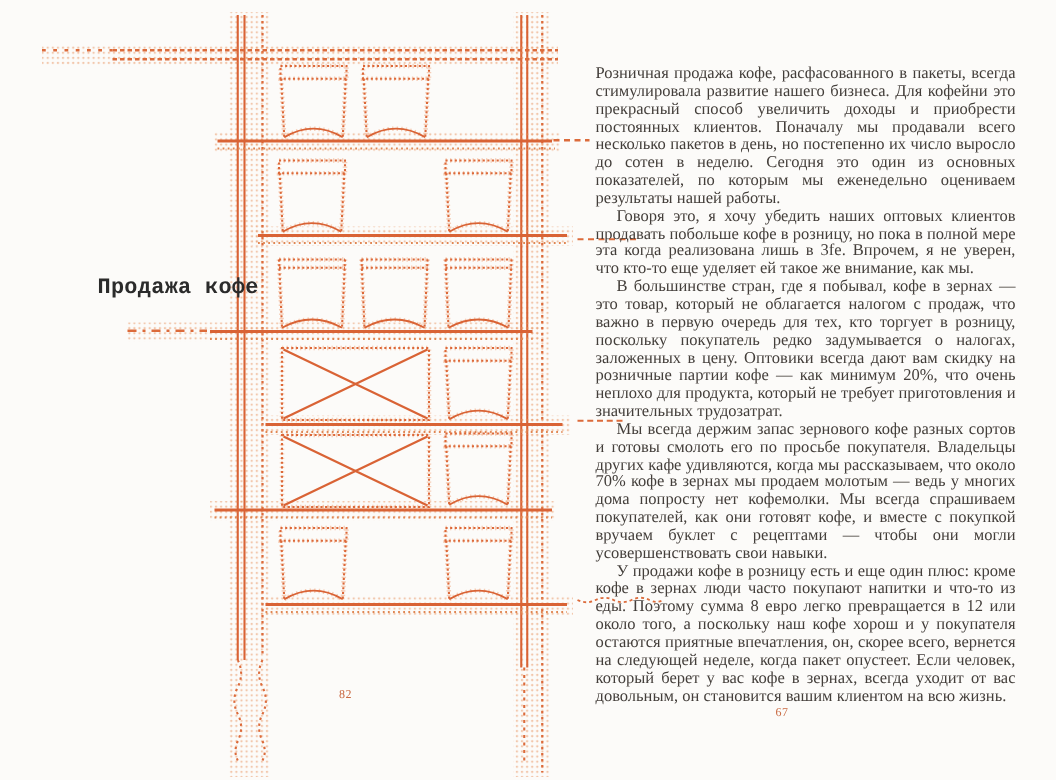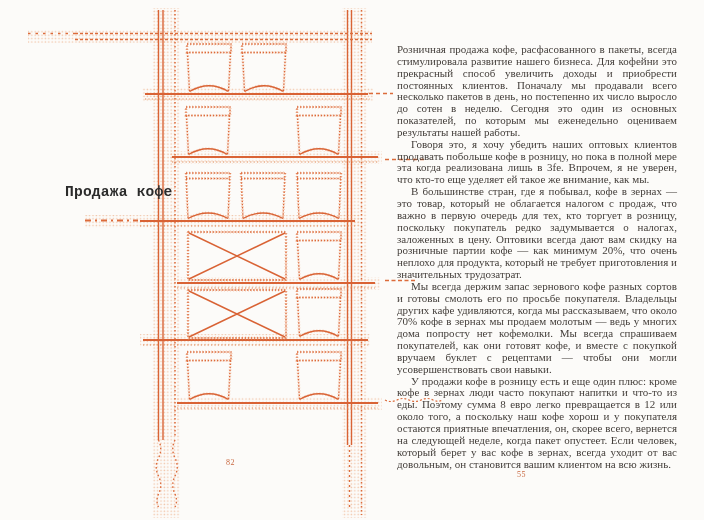--- a/index.html
+++ b/index.html
@@ -145,15 +145,15 @@
   </div>
   <span class="pagenum pn-left">82</span>
 
   <div class="bodytext">
     <p class="first">Розничная продажа кофе, расфасованного в пакеты, всегда стимулировала развитие нашего бизнеса. Для кофейни это прекрасный способ увеличить доходы и приобрести постоянных клиентов. Поначалу мы продавали всего несколько пакетов в день, но постепенно их число выросло до сотен в неделю. Сегодня это один из основных показателей, по которым мы еженедельно оцениваем результаты нашей работы.</p>
     <p>Говоря это, я хочу убедить наших оптовых клиентов продавать побольше кофе в розницу, но пока в полной мере эта когда реализована лишь в 3fe. Впрочем, я не уверен, что кто-то еще уделяет ей такое же внимание, как мы.</p>
     <p>В большинстве стран, где я побывал, кофе в зернах — это товар, который не облагается налогом с продаж, что важно в первую очередь для тех, кто торгует в розницу, поскольку покупатель редко задумывается о налогах, заложенных в цену. Оптовики всегда дают вам скидку на розничные партии кофе — как минимум 20%, что очень неплохо для продукта, который не требует приготовления и значительных трудозатрат.</p>
     <p>Мы всегда держим запас зернового кофе разных сортов и готовы смолоть его по просьбе покупателя. Владельцы других кафе удивляются, когда мы рассказываем, что около 70% кофе в зернах мы продаем молотым — ведь у многих дома попросту нет кофемолки. Мы всегда спрашиваем покупателей, как они готовят кофе, и вместе с покупкой вручаем буклет с рецептами — чтобы они могли усовершенствовать свои навыки.</p>
     <p>У продажи кофе в розницу есть и еще один плюс: кроме кофе в зернах люди часто покупают напитки и что-то из еды. Поэтому сумма 8 евро легко превращается в 12 или около того, а поскольку наш кофе хорош и у покупателя остаются приятные впечатления, он, скорее всего, вернется на следующей неделе, когда пакет опустеет. Если человек, который берет у вас кофе в зернах, всегда уходит от вас довольным, он становится вашим клиентом на всю жизнь.</p>
   </div>
-  <span class="pagenum pn-right">55</span>
+  <span class="pagenum pn-right">67</span>
 
 </div>
 
 </body></html>

